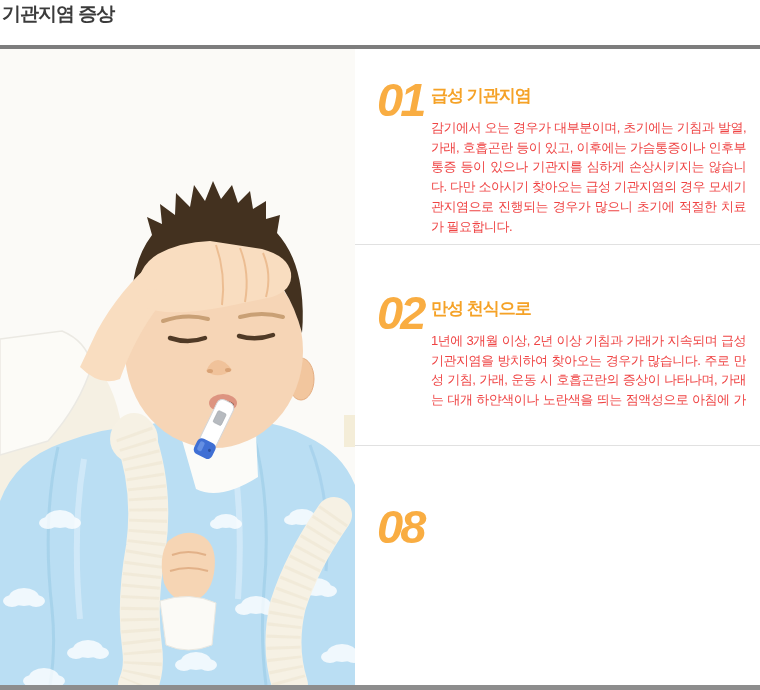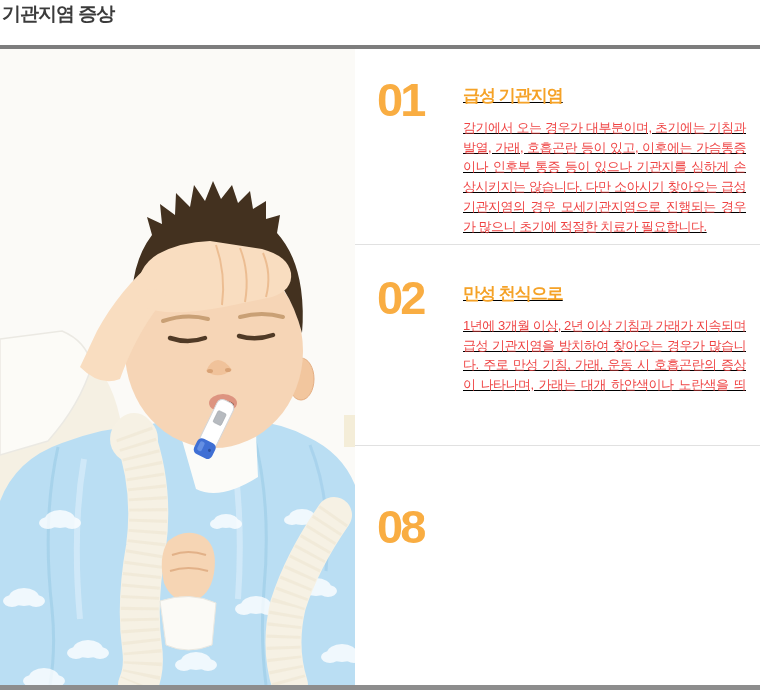--- a/index.html
+++ b/index.html
@@ -56,34 +56,35 @@
   }
   .d1 { top: 244px; }
   .d2 { top: 445px; }
 
   .info-section {
     position: absolute;
     left: 377px;
     width: 369px;
   }
   .s1 { top: 76px; }
-  .s2 { top: 274px; }
+  .s2 { top: 289px; }
   .s3 { top: 503px; }
 
   .sec-num {
     position: absolute;
     left: 0; top: 2px;
     font-size: 47px;
     line-height: 0.95;
+    font-style: italic;
     font-weight: 700;
     color: #f9ad42;
     letter-spacing: -3px;
   }
 
-  .sec-body { margin-left: 86px; text-decoration: underline; }
+  .sec-body { margin-left: 54px; }
 
   .sec-heading {
     margin: 0 0 11px 0;
     padding-top: 8px;
     font-size: 17px;
     font-weight: 700;
     color: #f5a227;
     letter-spacing: -1px;
   }
 

